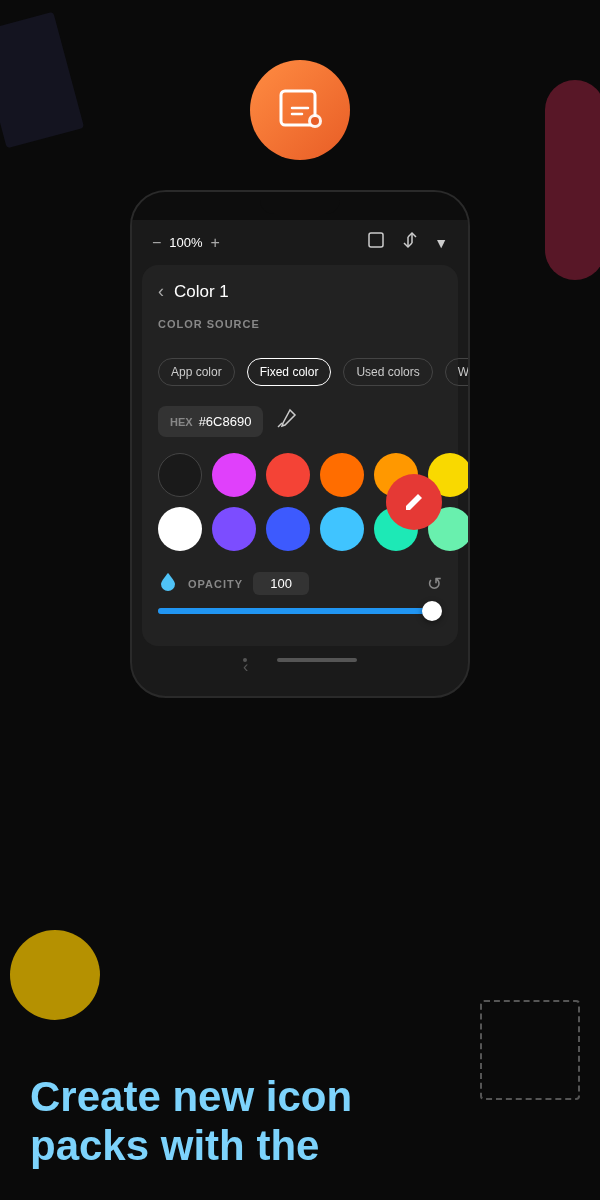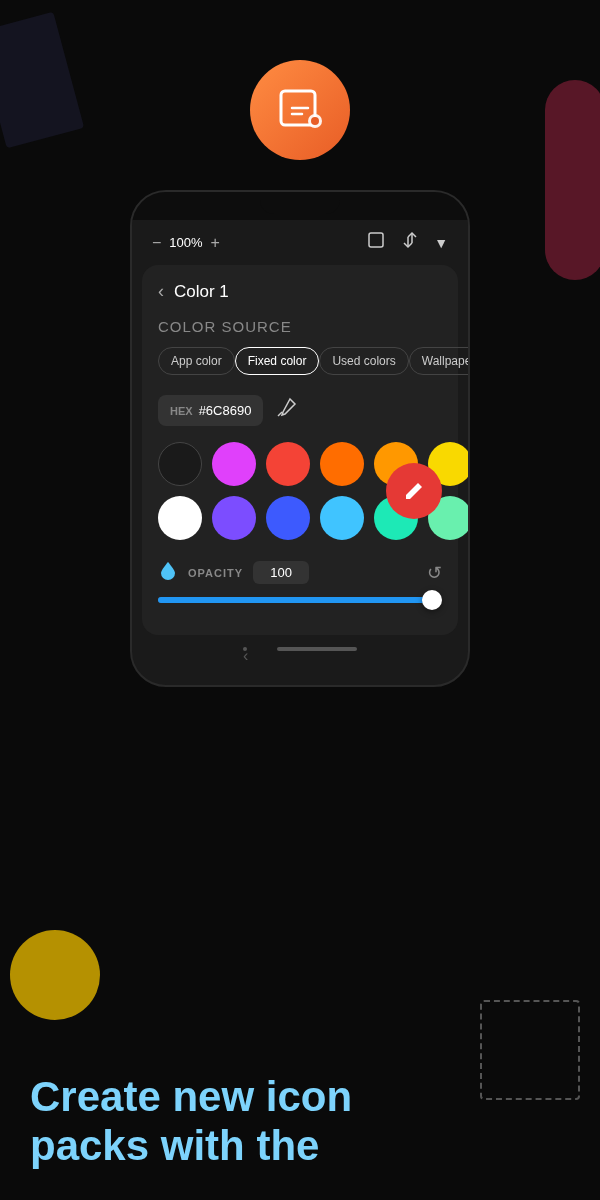--- a/index.html
+++ b/index.html
@@ -154,28 +154,28 @@
     }
     .color-panel-title {
       color: #ffffff;
       font-size: 17px;
       font-weight: 500;
     }
 
     
     .section-label {
       color: #888888;
-      font-size: 15px;
-      font-weight: 400;
+      font-size: 11px;
+      font-weight: 700;
       letter-spacing: 1px;
-      margin-bottom: 12px;
+      margin-bottom: 28px;
     }
     .color-source-tabs {
       display: flex;
-      gap: 0;
+      gap: 12px;
       margin-bottom: 20px;
       flex-wrap: nowrap;
     }
     .tab-btn {
       border: 1px solid #444;
       background: transparent;
       color: #cccccc;
       border-radius: 20px;
       padding: 6px 12px;
       font-size: 12px;

